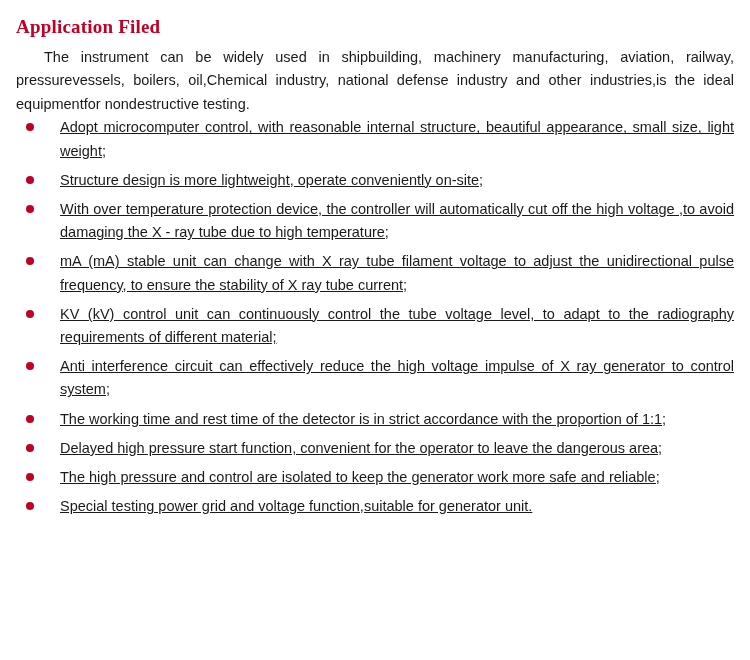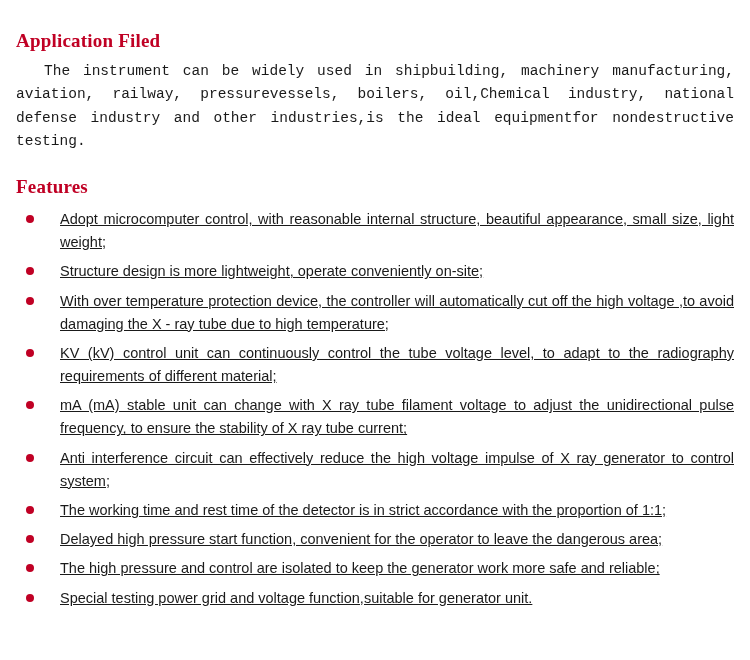--- a/index.html
+++ b/index.html
@@ -11,21 +11,21 @@
     height: 660px;
     background: #ffffff;
     font-family: "Liberation Sans", sans-serif;
     color: #1a1a1a;
     overflow: hidden;
   }
   .page {
     width: 750px;
     height: 660px;
     box-sizing: border-box;
-    padding: 24px 16px 0 16px;
+    padding: 10px 16px 0 16px;
     position: relative;
   }
   h2.section-heading {
     font-family: "Liberation Serif", serif;
     font-weight: bold;
     font-size: 19px;
     color: #c00024;
     margin: 6px 0 8px 0;
     letter-spacing: 0.2px;
   }
@@ -34,21 +34,20 @@
     margin-bottom: 10px;
   }
   p.body-text {
     font-size: 14.5px;
     line-height: 1.62;
     margin: 0;
     text-align: justify;
     text-justify: inter-word;
     text-indent: 28px;
     color: #1a1a1a;
-    font-family: Liberation Mono, monospace;
   }
   ul.feature-list {
     list-style: none;
     margin: 0;
     padding: 0;
   }
   ul.feature-list li {
     position: relative;
     padding-left: 44px;
     margin-bottom: 6px;
@@ -79,42 +78,41 @@
 </style>
 </head>
 <body>
 
 <div class="page">
 
   <h2 class="section-heading">Application Filed</h2>
 
   <p class="body-text">The instrument can be widely used in shipbuilding, machinery manufacturing, aviation, railway, pressurevessels, boilers, oil,Chemical industry, national defense industry and other industries,is the ideal equipmentfor nondestructive testing.</p>
 
-  <h2 class="section-heading features-heading">Features</h2>
 
   <ul class="feature-list">
     <li>
       <span class="bullet"></span>
       <span class="text">Adopt microcomputer control, with reasonable internal structure, beautiful appearance, small size, light weight;</span>
     </li>
     <li>
       <span class="bullet"></span>
       <span class="text">Structure design is more lightweight, operate conveniently on-site;</span>
     </li>
     <li>
       <span class="bullet"></span>
       <span class="text">With over temperature protection device, the controller will automatically cut off the high voltage ,to avoid damaging the X - ray tube due to high temperature;</span>
     </li>
     <li>
       <span class="bullet"></span>
-      <span class="text">KV (kV) control unit can continuously control the tube voltage level, to adapt to the radiography requirements of different material;</span>
+      <span class="text">mA (mA) stable unit can change with X ray tube filament voltage to adjust the unidirectional pulse frequency, to ensure the stability of X ray tube current;</span>
     </li>
     <li>
       <span class="bullet"></span>
-      <span class="text">mA (mA) stable unit can change with X ray tube filament voltage to adjust the unidirectional pulse frequency, to ensure the stability of X ray tube current;</span>
+      <span class="text">KV (kV) control unit can continuously control the tube voltage level, to adapt to the radiography requirements of different material;</span>
     </li>
     <li>
       <span class="bullet"></span>
       <span class="text">Anti interference circuit can effectively reduce the high voltage impulse of X ray generator to control system;</span>
     </li>
     <li>
       <span class="bullet"></span>
       <span class="text">The working time and rest time of the detector is in strict accordance with the proportion of 1:1;</span>
     </li>
     <li>

